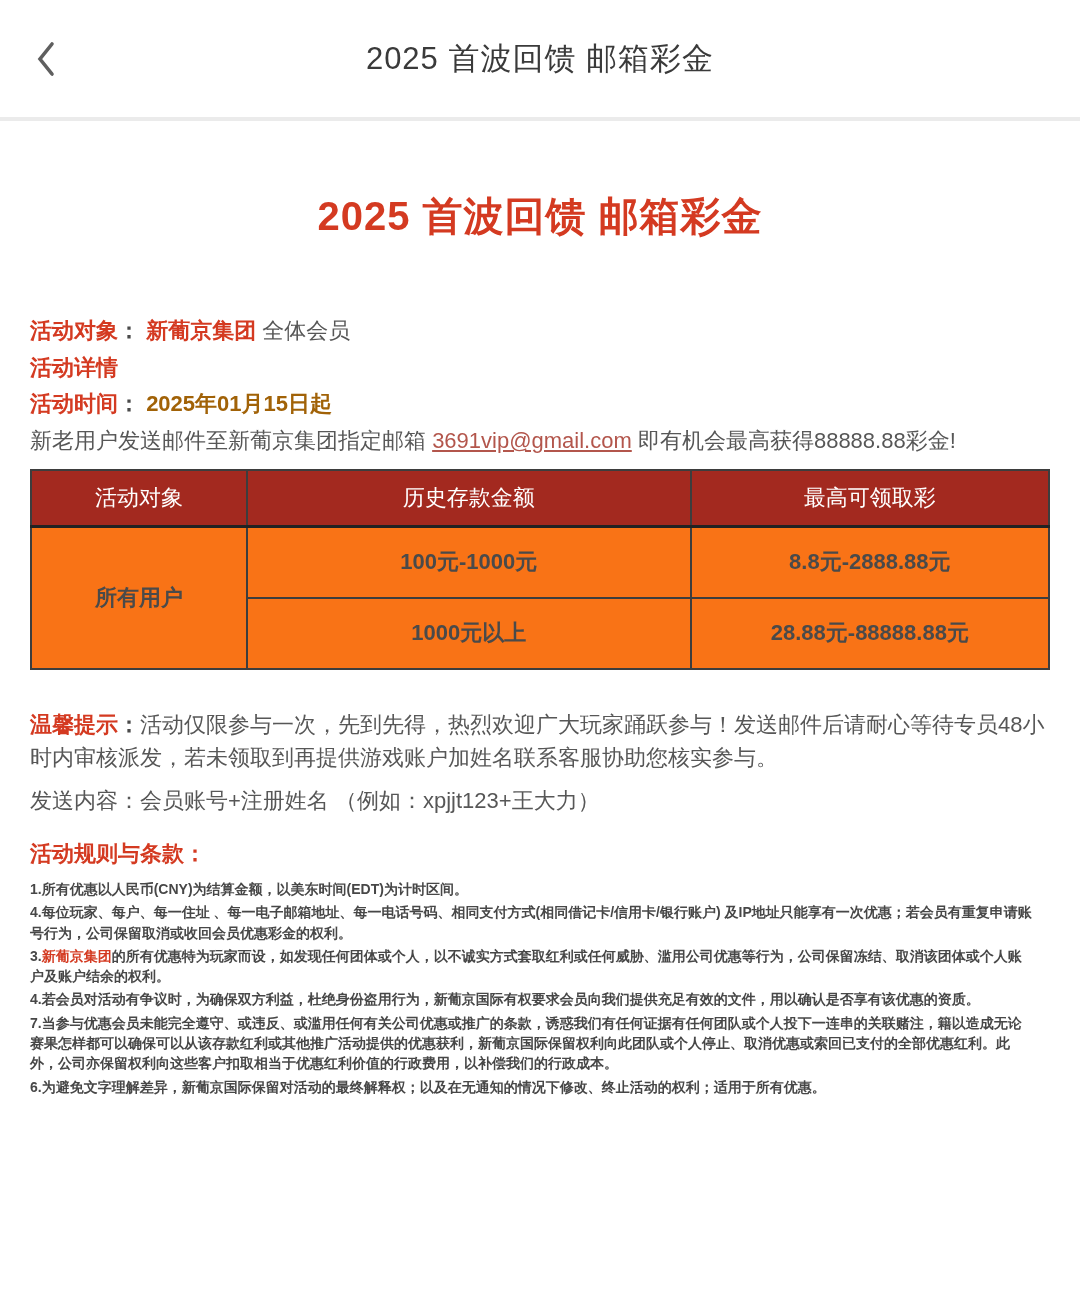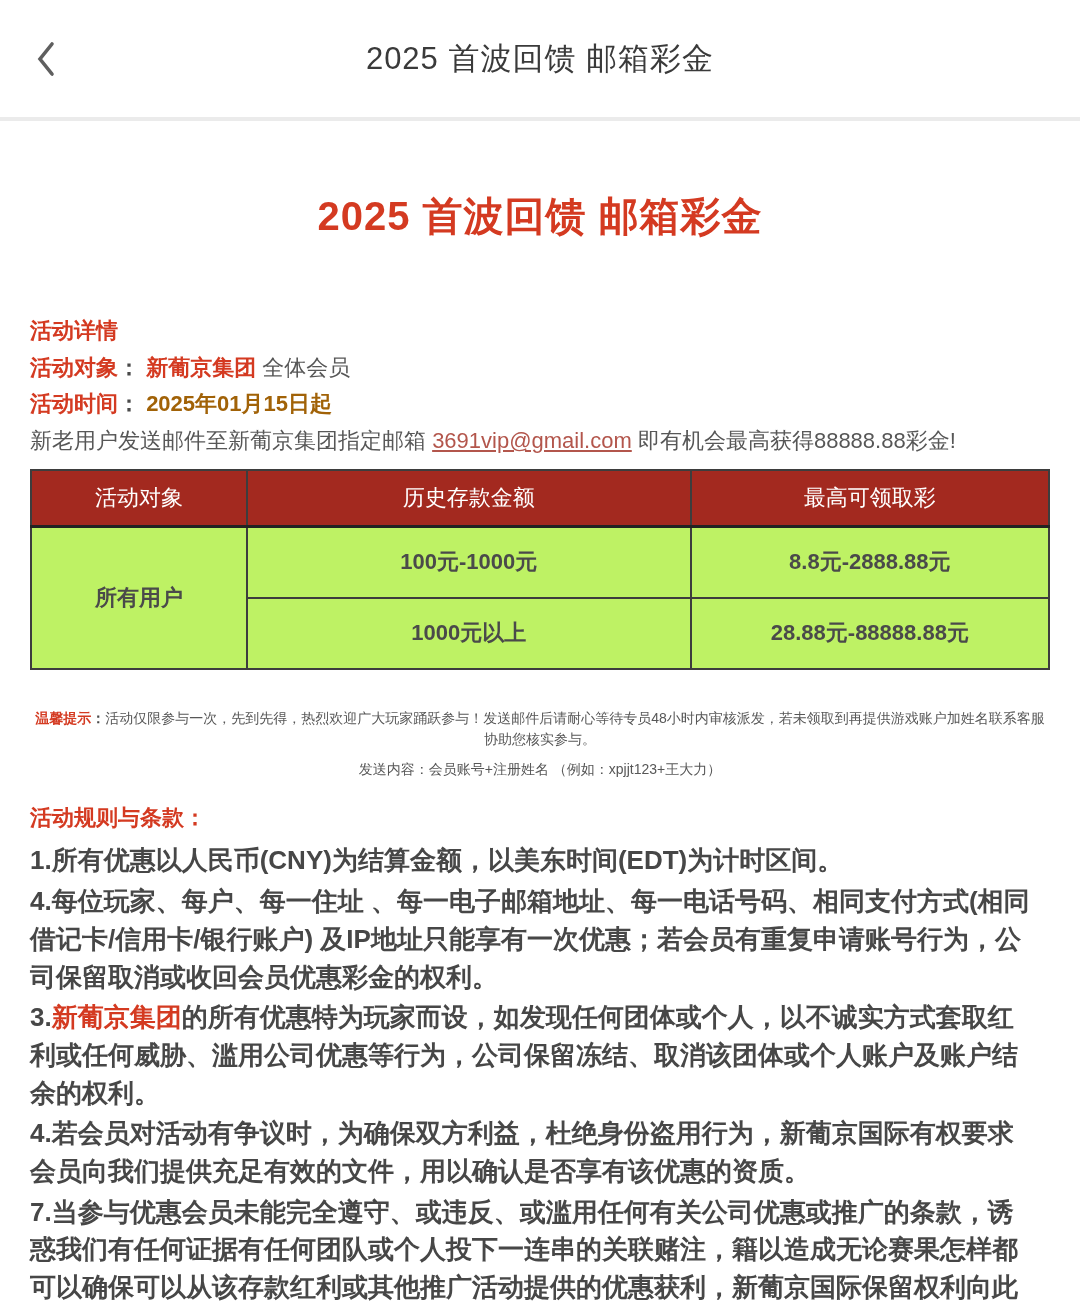--- a/index.html
+++ b/index.html
@@ -82,47 +82,46 @@
     background: #a3291f;
     color: #ffffff;
     font-size: 22px;
     font-weight: 400;
     height: 52px;
     text-align: center;
     border: 2px solid #3d3d3d;
     border-bottom: 3px solid #222222;
   }
   .promo-table td {
-    background: #bef264;
+    background: #f97316;
     color: #4a4a4a;
     font-size: 22px;
     font-weight: 700;
     height: 67px;
     text-align: center;
     vertical-align: middle;
     border: 2px solid #3d3d3d;
   }
 
   
   .notice { margin-top: 38px; }
   .notice p {
     margin: 0 0 9px 0;
-    font-size: 14px;
+    font-size: 22px;
     line-height: 1.52;
     color: #575757;
-    text-align: center;
   }
   .terms-heading {
     margin: 21px 0 9px 0;
     font-size: 22px;
     line-height: 1.45;
   }
   .terms p.term {
     margin: 0 18px 3px 0;
-    font-size: 26px;
+    font-size: 14px;
     line-height: 1.45;
     font-weight: 700;
     color: #474747;
   }
 </style>
 </head>
 <body>
 
 <header class="app-header">
   <button class="back-btn">
@@ -131,25 +130,25 @@
     </svg>
   </button>
   <h1 class="app-title">2025 首波回馈 邮箱彩金</h1>
 </header>
 
 <div class="content">
 
   <h2 class="promo-title">2025 首波回馈 邮箱彩金</h2>
 
   <section class="details">
-    <p><span class="red-bold">活动详情</span></p>
-
     <p><span class="red-bold">活动对象</span><span class="colon-dark">：</span>
       <span class="red-bold">新葡京集团</span>
       <span class="body-text">全体会员</span></p>
+
+    <p><span class="red-bold">活动详情</span></p>
 
     <p><span class="red-bold">活动时间</span><span class="colon-dark">：</span>
       <span class="bold-dark">2025年01月15日起</span></p>
 
 
     <p><span class="body-text">新老用户发送邮件至新葡京集团指定邮箱</span>
       <a class="email-link">3691vip@gmail.com</a>
       <span class="body-text">即有机会最高获得88888.88彩金!</span></p>
   </section>
 

